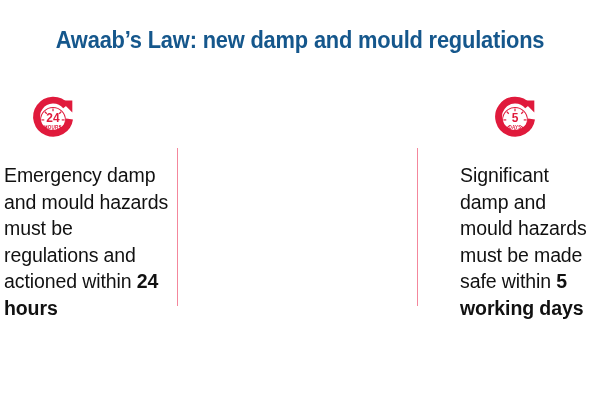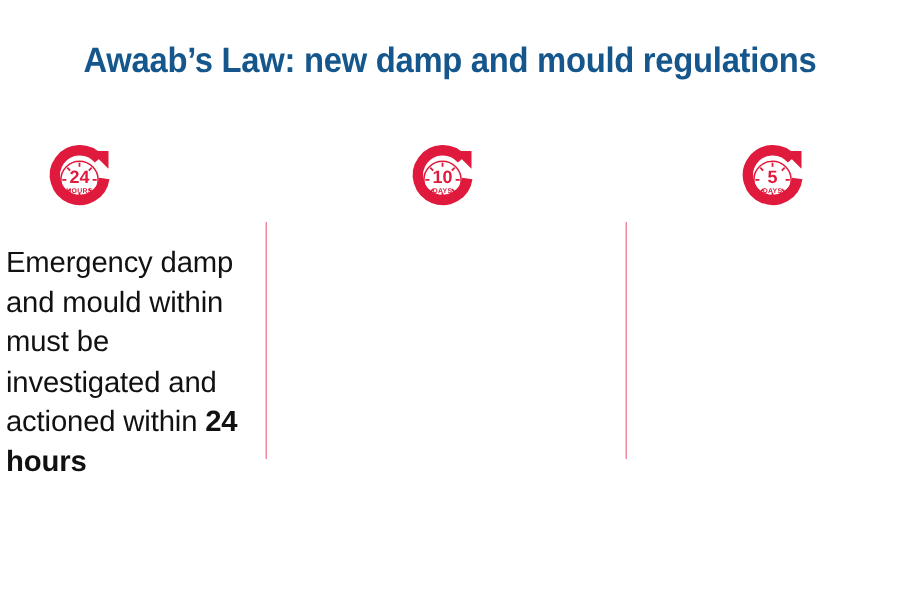--- a/index.html
+++ b/index.html
@@ -117,44 +117,25 @@
           <line x1="32.3" y1="69.7" x2="36.5" y2="65.5"></line>
           <line x1="67.7" y1="69.7" x2="63.5" y2="65.5"></line>
         </g>
 
         <text x="50" y="57" text-anchor="middle" fill="#E01A3C" font-family="Liberation Sans, sans-serif" font-weight="bold" font-size="26">24</text>
 
         <text x="50" y="71" text-anchor="middle" fill="#E01A3C" font-family="Liberation Sans, sans-serif" font-weight="bold" font-size="10" letter-spacing="0.4">HOURS</text>
       </svg>
     </div>
     <div class="body-text">
-      <span>Emergency damp and mould within must be investigated and actioned within </span><b>24 hours</b>
+      <span>Emergency damp and mould hazards must be regulations and actioned within </span><b>24 hours</b>
     </div>
   </div>
 
   <div class="column" id="col-1">
-    <div class="icon-wrap">
-      <svg class="clock-icon" viewBox="0 0 100 100">
-        <path d="M78 22 A36 36 0 1 0 86 50" fill="none" stroke="#E01A3C" stroke-width="15" stroke-linecap="butt"></path>
-        <path d="M66 10 L92 10 L92 36 Z" fill="#E01A3C"></path>
-        <circle cx="50" cy="52" r="27" fill="none" stroke="#E01A3C" stroke-width="2.2"></circle>
-        <g stroke="#E01A3C" stroke-width="2.6" stroke-linecap="butt">
-          <line x1="50" y1="27" x2="50" y2="33"></line>
-          <line x1="50" y1="71" x2="50" y2="77"></line>
-          <line x1="25" y1="52" x2="31" y2="52"></line>
-          <line x1="69" y1="52" x2="75" y2="52"></line>
-          <line x1="32.3" y1="34.3" x2="36.5" y2="38.5"></line>
-          <line x1="67.7" y1="34.3" x2="63.5" y2="38.5"></line>
-          <line x1="32.3" y1="69.7" x2="36.5" y2="65.5"></line>
-          <line x1="67.7" y1="69.7" x2="63.5" y2="65.5"></line>
-        </g>
-        <text x="50" y="57" text-anchor="middle" fill="#E01A3C" font-family="Liberation Sans, sans-serif" font-weight="bold" font-size="26">10</text>
-        <text x="50" y="71" text-anchor="middle" fill="#E01A3C" font-family="Liberation Sans, sans-serif" font-weight="bold" font-size="10" letter-spacing="0.4">DAYS</text>
-      </svg>
-    </div>
   </div>
 
   <div class="column" id="col-2">
     <div class="icon-wrap">
       <svg class="clock-icon" viewBox="0 0 100 100">
         <path d="M78 22 A36 36 0 1 0 86 50" fill="none" stroke="#E01A3C" stroke-width="15" stroke-linecap="butt"></path>
         <path d="M66 10 L92 10 L92 36 Z" fill="#E01A3C"></path>
         <circle cx="50" cy="52" r="27" fill="none" stroke="#E01A3C" stroke-width="2.2"></circle>
         <g stroke="#E01A3C" stroke-width="2.6" stroke-linecap="butt">
           <line x1="50" y1="27" x2="50" y2="33"></line>
@@ -163,18 +144,21 @@
           <line x1="69" y1="52" x2="75" y2="52"></line>
           <line x1="32.3" y1="34.3" x2="36.5" y2="38.5"></line>
           <line x1="67.7" y1="34.3" x2="63.5" y2="38.5"></line>
           <line x1="32.3" y1="69.7" x2="36.5" y2="65.5"></line>
           <line x1="67.7" y1="69.7" x2="63.5" y2="65.5"></line>
         </g>
         <text x="50" y="57" text-anchor="middle" fill="#E01A3C" font-family="Liberation Sans, sans-serif" font-weight="bold" font-size="26">5</text>
         <text x="50" y="71" text-anchor="middle" fill="#E01A3C" font-family="Liberation Sans, sans-serif" font-weight="bold" font-size="10" letter-spacing="0.4">DAYS</text>
       </svg>
     </div>
+    <div class="body-text">
+      <span>Significant damp and mould hazards must be made safe within </span><b>5 working days</b>
+    </div>
   </div>
 
   <div class="divider" id="divider-0"></div>
   <div class="divider" id="divider-1"></div>
 
 </div>
 
 </body></html>

